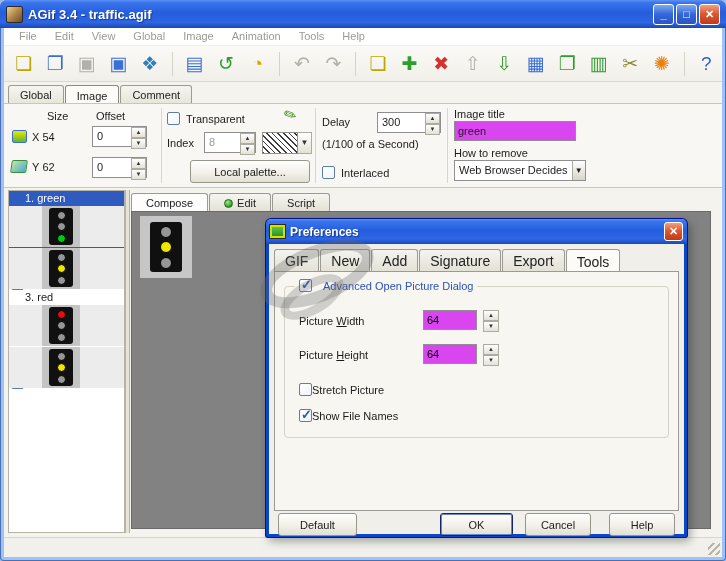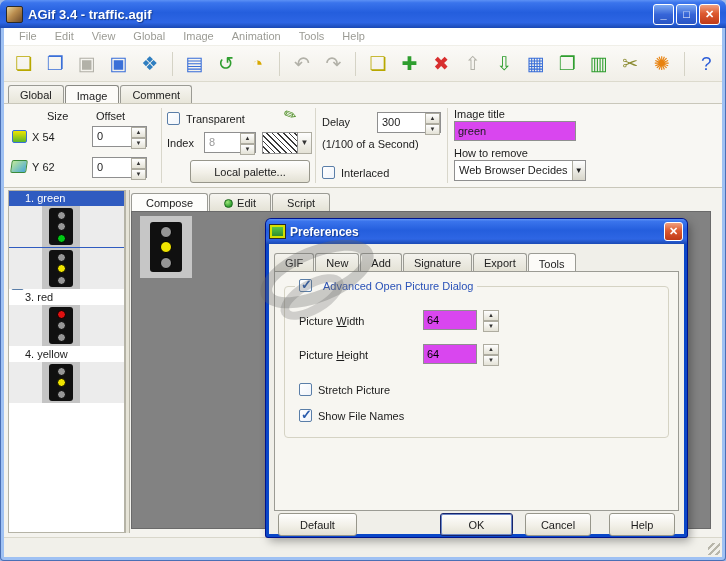--- a/index.html
+++ b/index.html
@@ -118,31 +118,31 @@
   .dtitle{position:absolute;left:-3px;top:-3px;width:421px;height:25px;border-radius:5px 5px 0 0;
        background:linear-gradient(180deg,#5c91f5 0%,#3a74ec 10%,#245edd 45%,#2e66e4 80%,#1a49b4 100%);
        display:flex;align-items:center;padding:0 4px;color:#fff;}
   .dlg-ico{width:15px;height:13px;background:linear-gradient(#58c543,#2f8f2f);
        border:2px solid #d4e000;outline:1px solid #2a2a2a;margin-right:5px;flex:0 0 auto;}
   .dtitle-text{flex:1;font-size:12px;font-weight:bold;text-shadow:1px 1px 1px #143a8c;}
   .dclose{width:19px;height:19px;border-radius:3px;border:1px solid #fff;color:#fff;font-size:11px;
        line-height:17px;text-align:center;font-weight:bold;
        background:linear-gradient(180deg,#f0a080,#dd5a30 45%,#c03a18);}
   .dtabs{position:absolute;left:5px;top:28px;height:21px;display:flex;align-items:flex-end;}
-  .dtab{font-size:11px;padding:3px 10px 2px;border:1px solid #9b9b94;border-bottom:none;
+  .dtab{font-size:14px;padding:3px 10px 2px;border:1px solid #9b9b94;border-bottom:none;
        border-radius:3px 3px 0 0;background:linear-gradient(#f4f3ee,#e4e2d6);margin-right:1px;color:#222;}
   .dtab.active{background:#fcfbf8;padding-top:4px;position:relative;top:1px;}
   .dpage{position:absolute;left:5px;top:49px;width:405px;height:240px;background:#f7f6f1;
        border:1px solid #9b9b94;}
   .groupbox{position:absolute;left:9px;top:14px;width:385px;height:152px;border:1px solid #d5d3c4;border-radius:4px;}
   .gb-cap{position:absolute;left:10px;top:-8px;background:#f7f6f1;padding:0 4px;display:flex;gap:11px;align-items:center;
        font-size:11px;color:#2a52b8;}
   .drow{position:absolute;left:14px;font-size:11px;color:#1c1c1c;}
   .udstack{position:absolute;display:flex;flex-direction:column;width:16px;height:21px;}
-  .dcheckrow{position:absolute;left:14px;display:flex;gap:6px;align-items:center;font-size:11px;color:#1c1c1c;}
+  .dcheckrow{position:absolute;left:14px;display:flex;align-items:center;font-size:11px;color:#1c1c1c;}
   .dbtns .xp-btn{position:absolute;height:23px;}
   .xp-btn.default-btn{border:1px solid #17246a;box-shadow:inset 0 0 0 1px #6a86c8;}
 
   
   .wm-big{position:absolute;left:62px;top:33px;font-size:42px;font-weight:bold;font-style:italic;
        color:rgba(125,162,205,.55);letter-spacing:1px;z-index:20;pointer-events:none;
        text-shadow:1px 1px 0 rgba(255,255,255,.4);}
   .wm-sub{position:absolute;left:90px;top:80px;font-size:12px;font-weight:bold;
        color:rgba(120,150,195,.55);letter-spacing:2px;z-index:20;pointer-events:none;}
   .wm-swoosh1{position:absolute;left:-12px;top:24px;width:120px;height:56px;border-radius:50%;
@@ -327,21 +327,20 @@
                       <div class="lt" style="width: 9px; height: 9px; background: rgb(150, 150, 150);"></div>
                       <div class="lt" style="width: 9px; height: 9px; background: rgb(150, 150, 150);"></div>
                     </div>
                   </div>
                 </div>
               </div>
             </div>
             <div class="fitem">
               <span class="cb fcheck checked"></span>
               <div class="fwrap">
-                <div class="flabel">4. yellow</div>
                 <div class="fthumb">
                   <div class="ftile">
                     <div class="tl" style="width: 24px; height: 37px;">
                       <div class="lt" style="width: 9px; height: 9px; background: rgb(150, 150, 150);"></div>
                       <div class="lt" style="width: 9px; height: 9px; background: rgb(240, 228, 0);"></div>
                       <div class="lt" style="width: 9px; height: 9px; background: rgb(150, 150, 150);"></div>
                     </div>
                   </div>
                 </div>
               </div>

